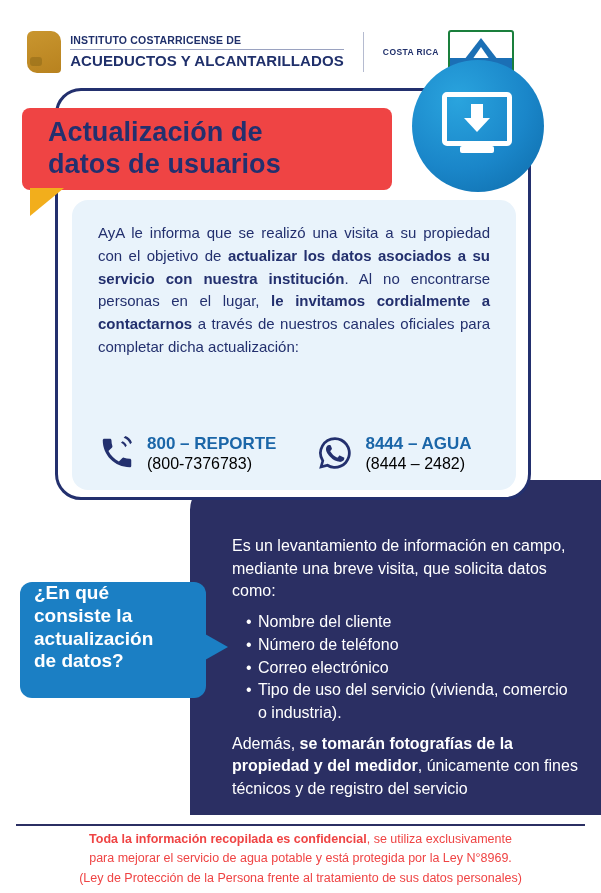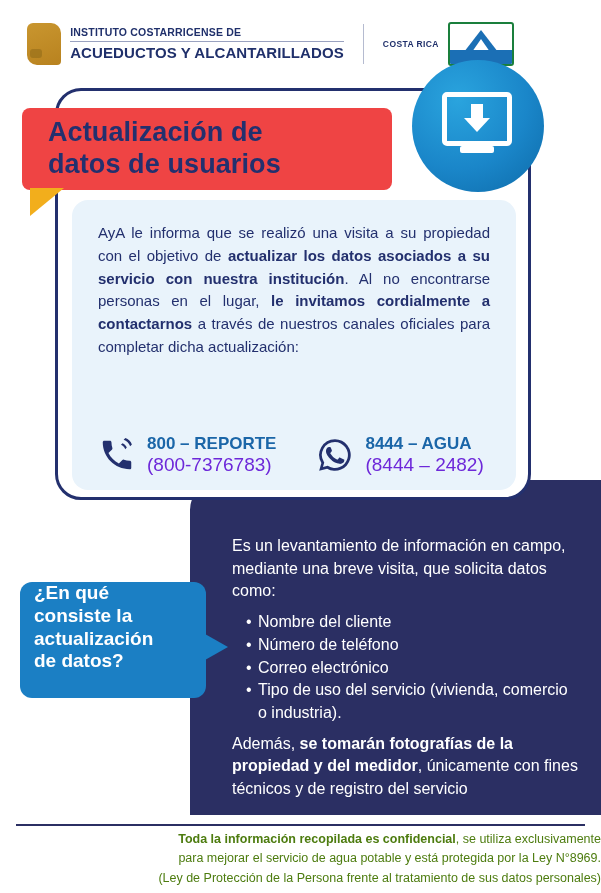--- a/index.html
+++ b/index.html
@@ -17,21 +17,21 @@
 
   
   .header {
     position: absolute;
     top: 22px;
     left: 0;
     width: 541px;
     height: 52px;
     display: flex;
     justify-content: center;
-    align-items: flex-start;
+    align-items: flex-end;
   }
   .logo-wrap {
     display: flex;
     align-items: center;
     gap: 9px;
   }
   .logo-map {
     width: 34px;
     height: 42px;
     background: linear-gradient(160deg, #c9962f 0%, #b8821f 100%);
@@ -259,22 +259,22 @@
     color: #23306e;
     flex: 0 0 auto;
   }
   .phone-labels .pl1 {
     font-size: 17px;
     font-weight: bold;
     color: #1b66a8;
     line-height: 1.15;
   }
   .phone-labels .pl2 {
-    font-size: 19px;
-    color: #6d28d9;
+    font-size: 16px;
+    color: #000000;
     line-height: 1.2;
   }
 
   
   .navy-panel {
     position: absolute;
     top: 480px;
     left: 190px;
     width: 411px;
     height: 335px;
@@ -344,22 +344,22 @@
     top: 824px;
     width: 569px;
     height: 2px;
     background: #2b2f63;
   }
   .footer {
     position: absolute;
     left: 0;
     top: 830px;
     width: 601px;
-    text-align: right;
-    color: #4d7c0f;
+    text-align: center;
+    color: #ef4444;
     font-size: 12.5px;
     line-height: 1.55;
   }
   .footer b { font-weight: bold; }
 </style>
 </head>
 <body>
 
 <div class="header">
   <div class="logo-wrap">

